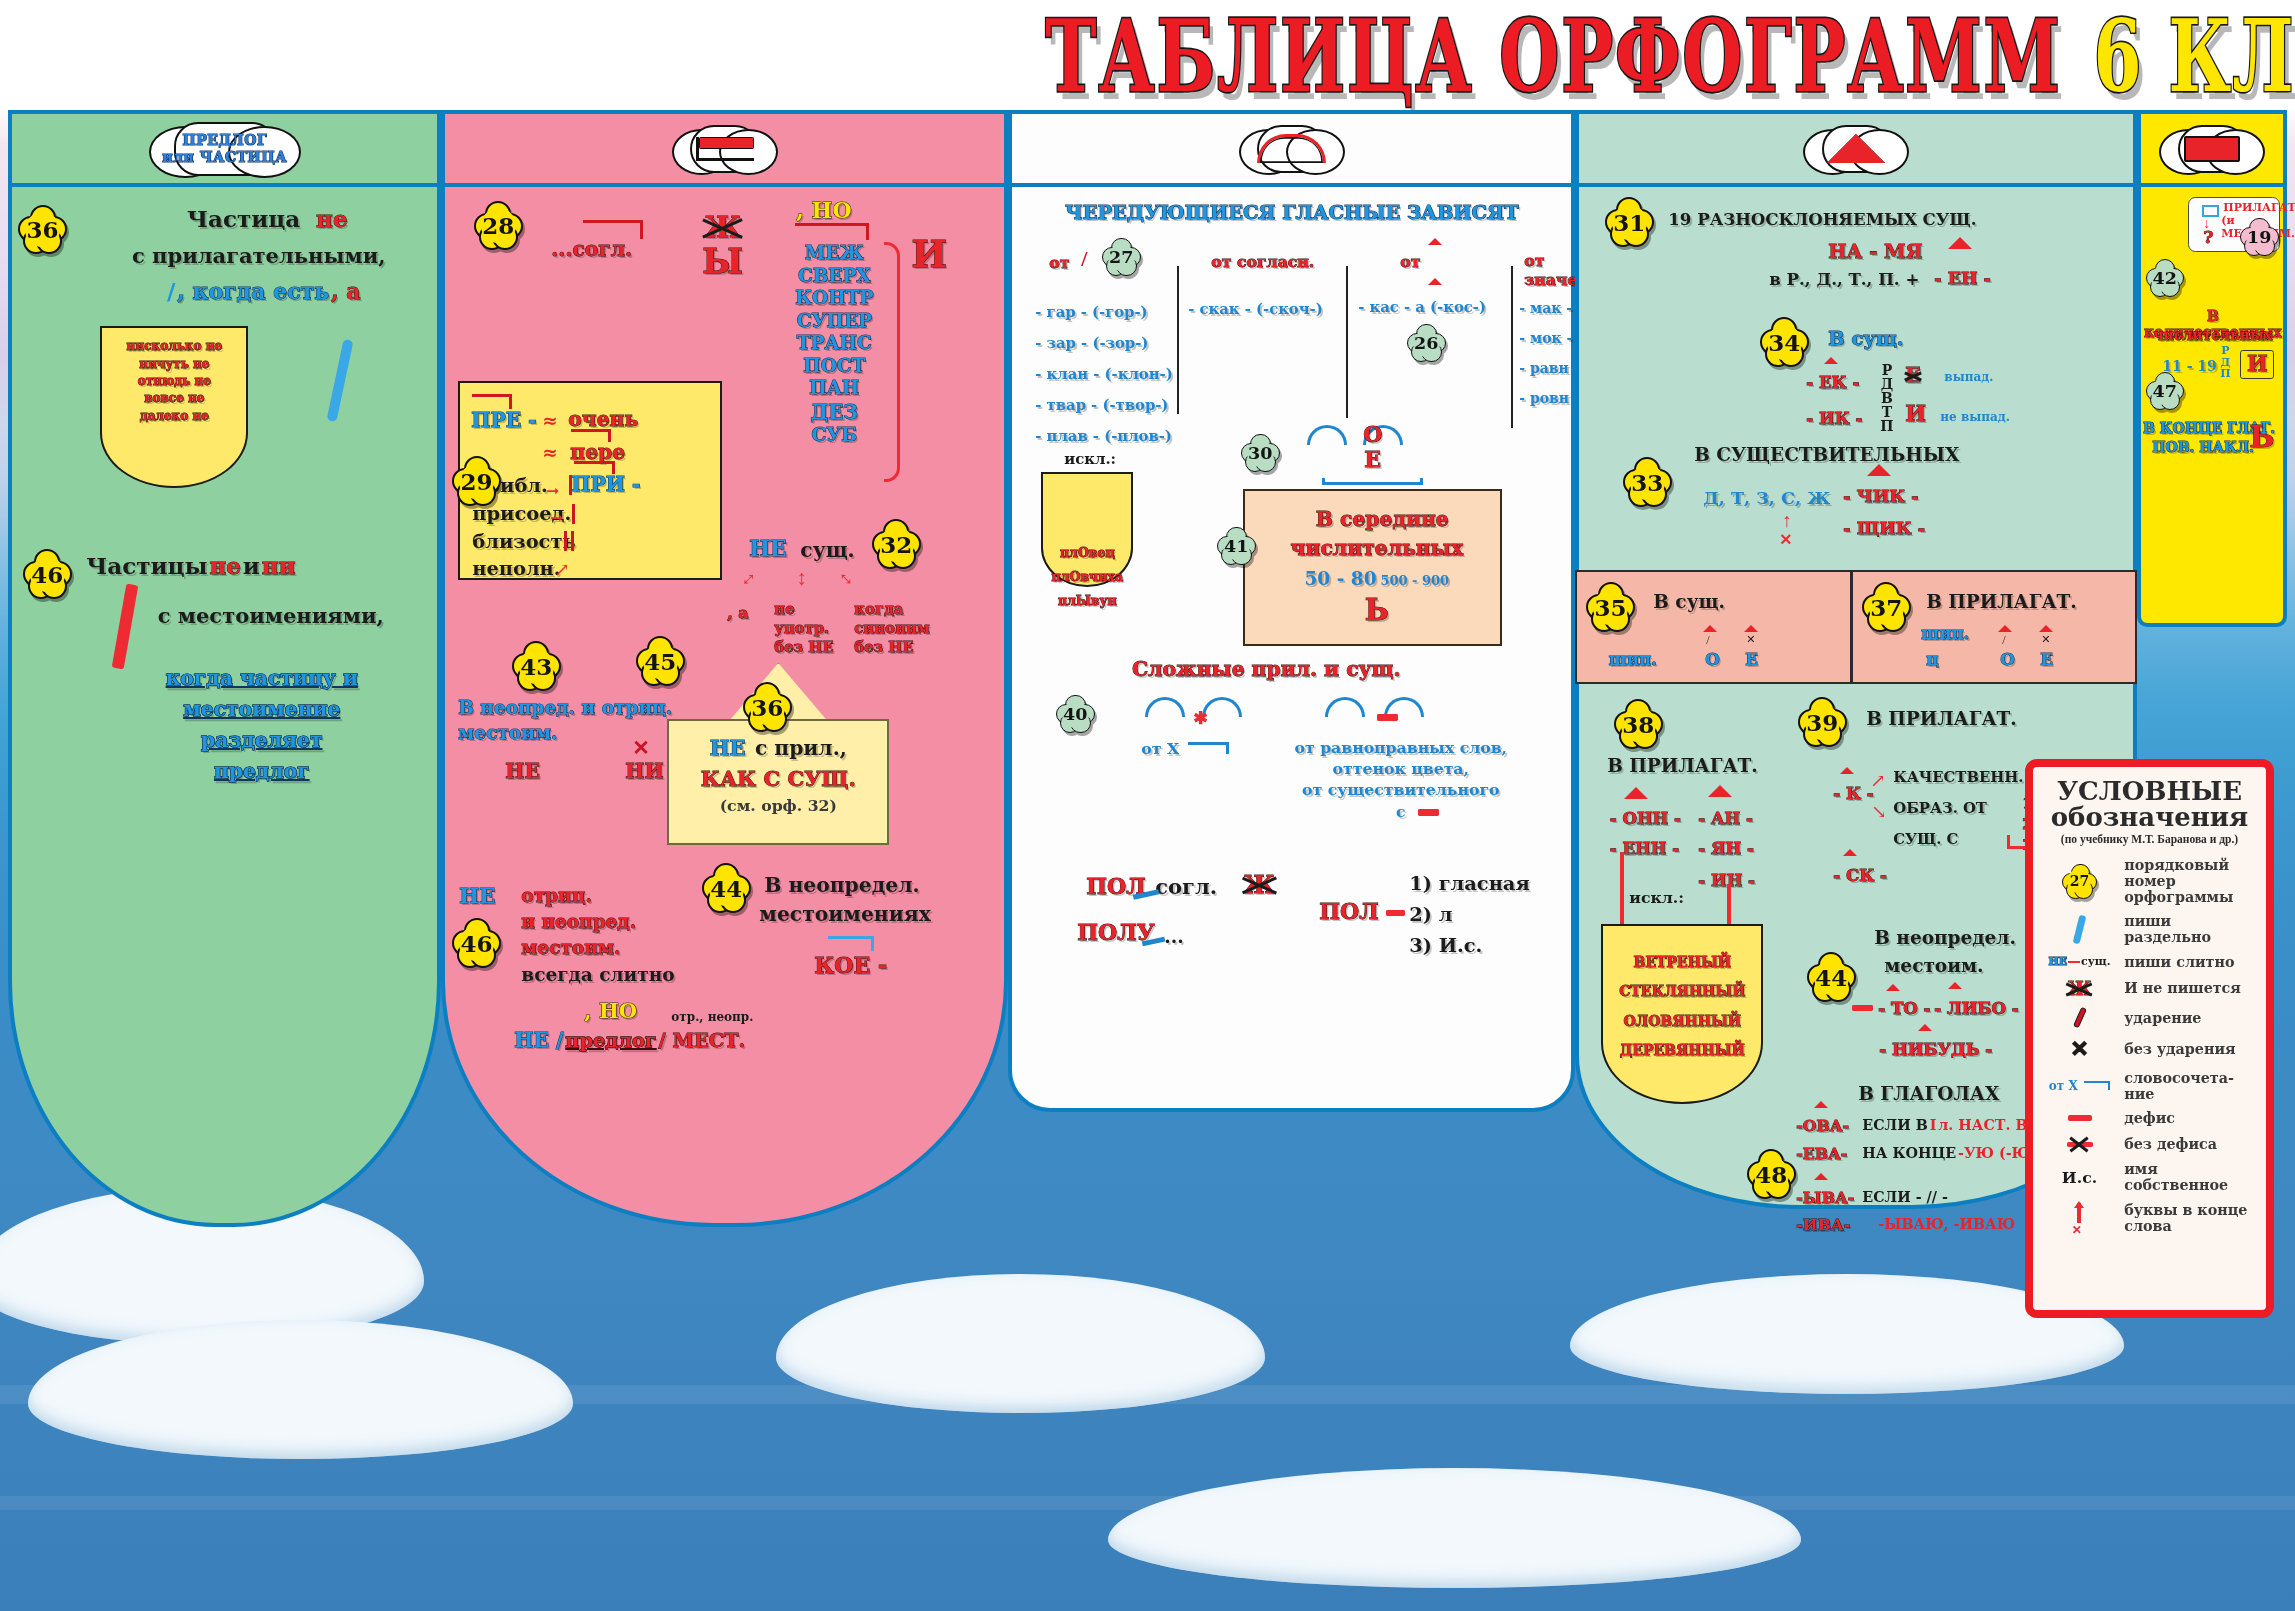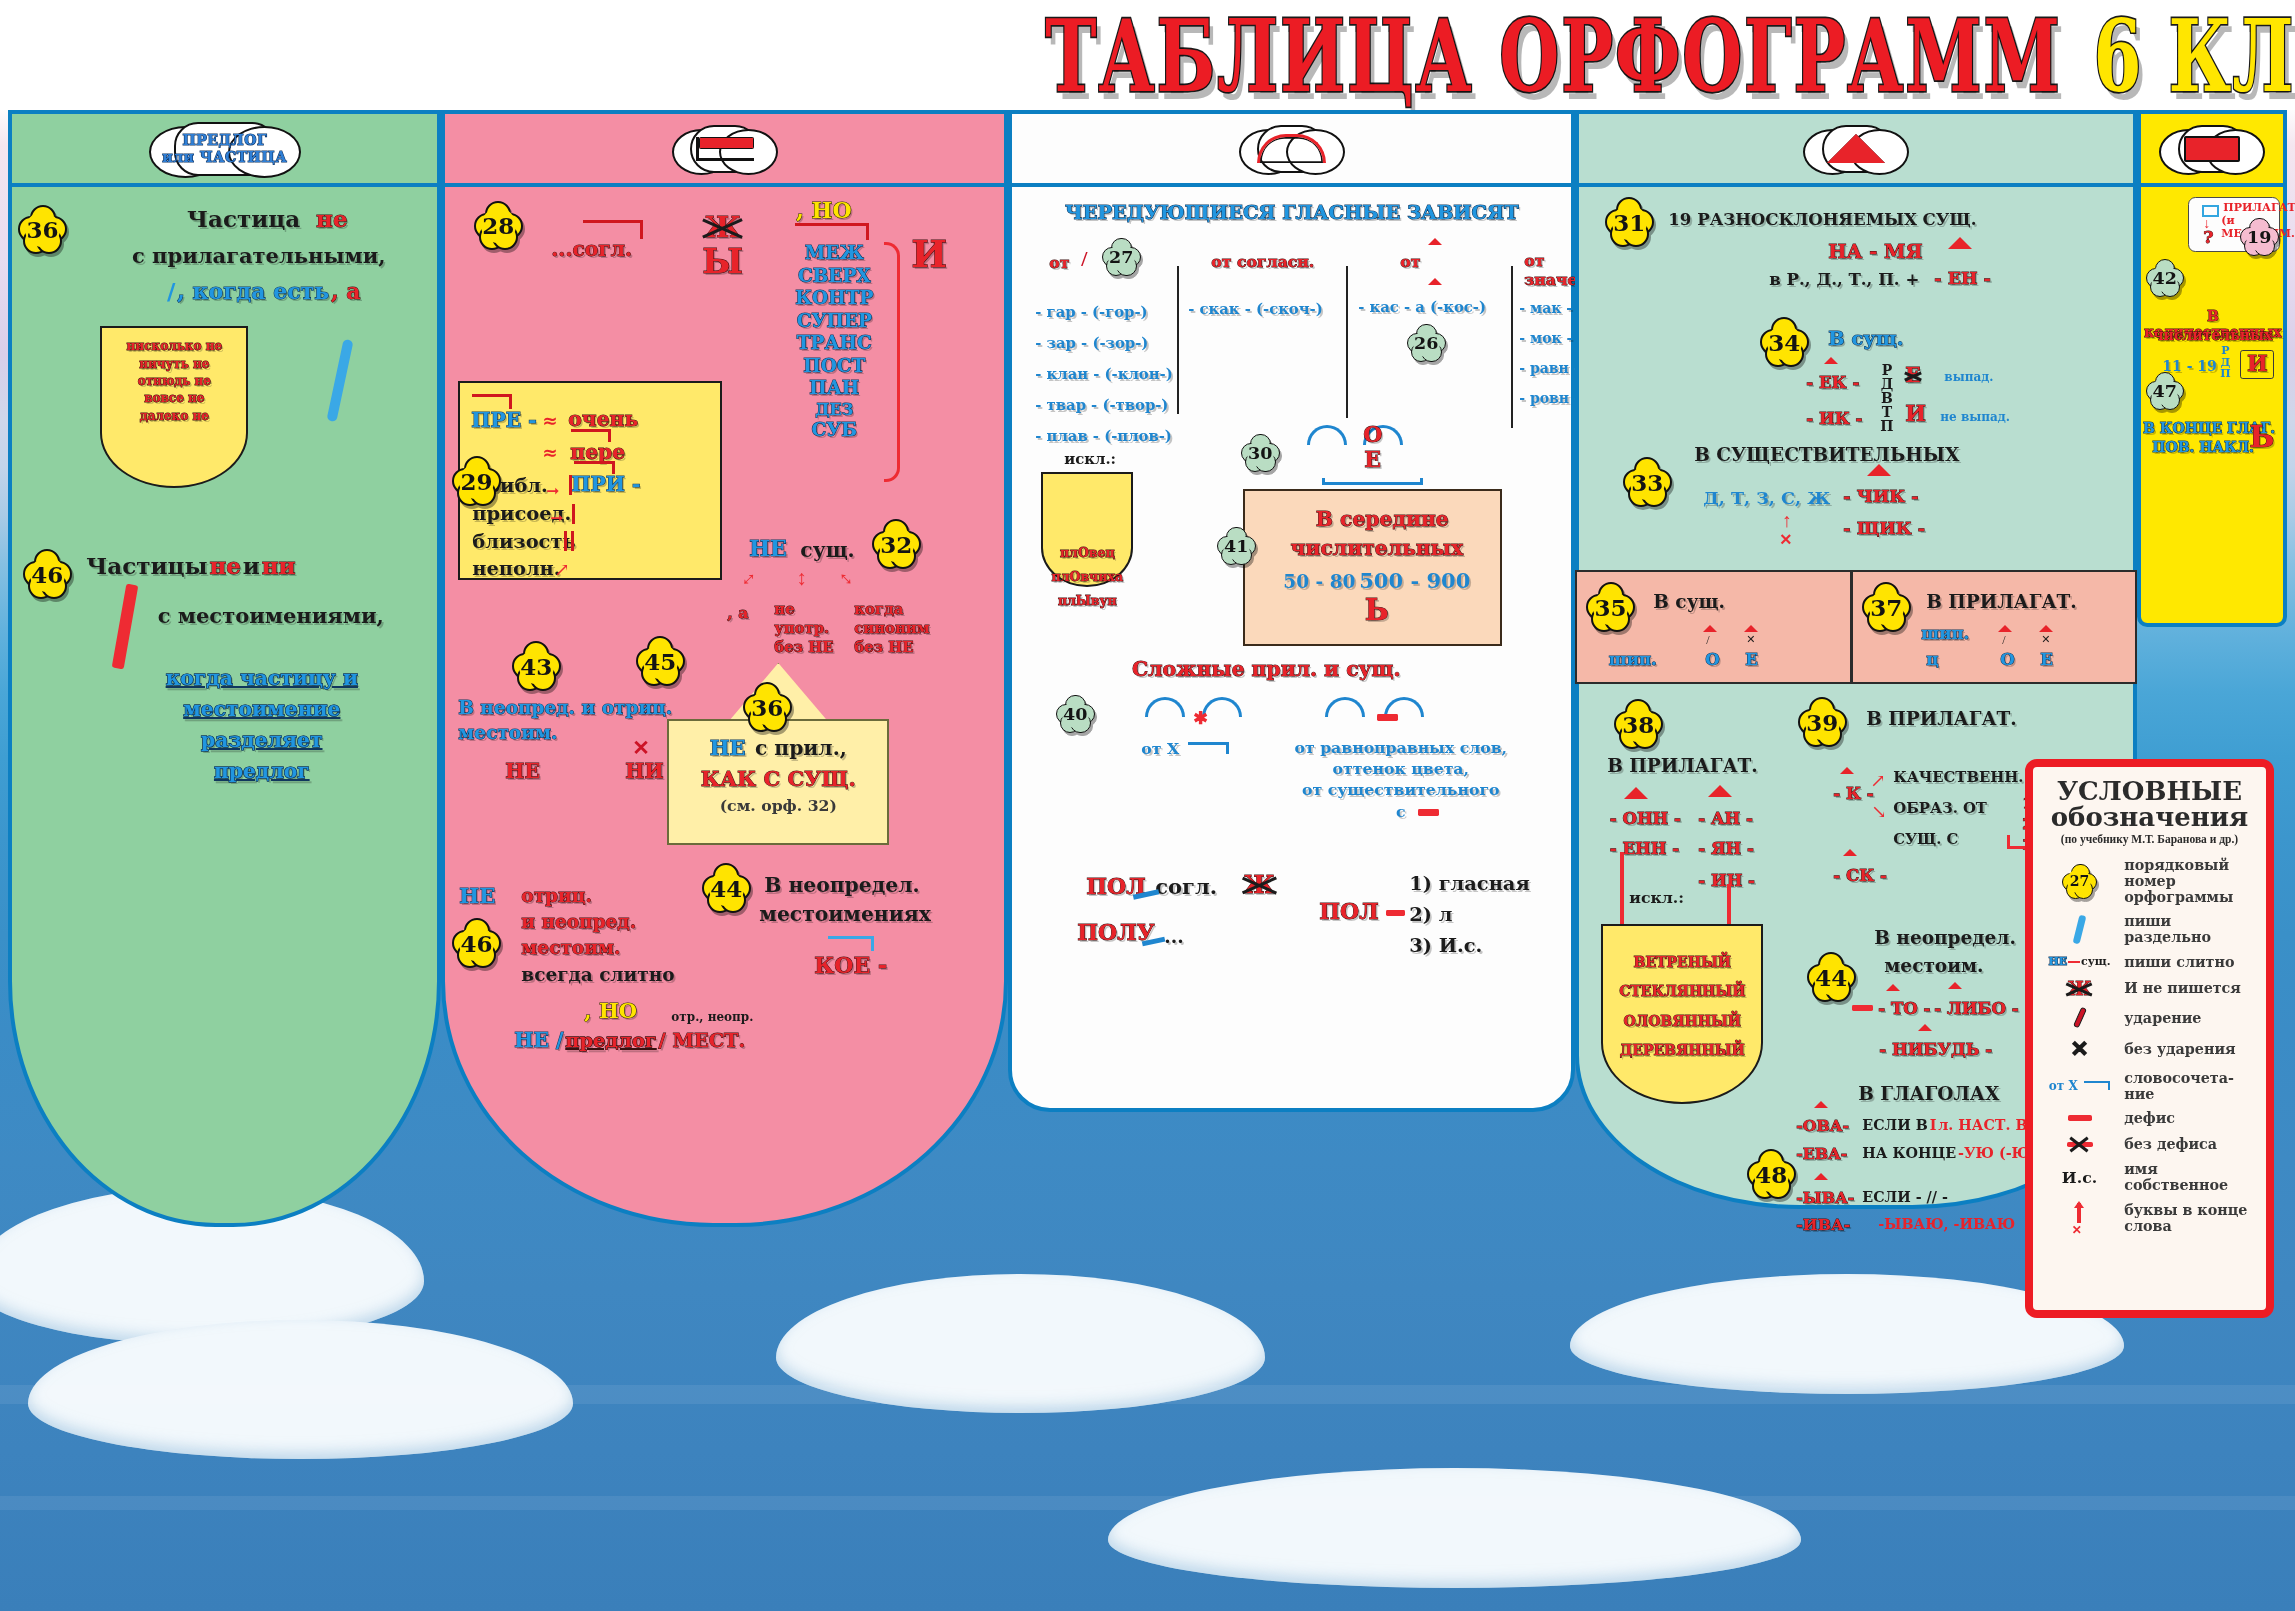--- a/index.html
+++ b/index.html
@@ -316,21 +316,21 @@
       <div class="bracket-prefix" style="left:350px;top:36px;width:74px;height:16.6px;"></div>
 
       <div class="abs" style="left:343px;top:55px;width:92px;text-align:center;">
         <div class="blue shadowtxt" style="font-size:18.5px;line-height:1.22;">МЕЖ</div>
         <div class="blue shadowtxt" style="font-size:18.5px;line-height:1.22;">СВЕРХ</div>
         <div class="blue shadowtxt" style="font-size:18.5px;line-height:1.22;">КОНТР</div>
         <div class="blue shadowtxt" style="font-size:18.5px;line-height:1.22;">СУПЕР</div>
         <div class="blue shadowtxt" style="font-size:18.5px;line-height:1.22;">ТРАНС</div>
         <div class="blue shadowtxt" style="font-size:18.5px;line-height:1.22;">ПОСТ</div>
         <div class="blue shadowtxt" style="font-size:18.5px;line-height:1.22;">ПАН</div>
-        <div class="blue shadowtxt" style="font-size:16px;line-height:1.22;">ДЕЗ</div>
+        <div class="blue shadowtxt" style="font-size:20px;line-height:1.22;">ДЕЗ</div>
         <div class="blue shadowtxt" style="font-size:18.5px;line-height:1.22;">СУБ</div>
       </div>
       <div class="abs" style="left:439px;top:55px;width:15.7px;height:240px;border:3.2px solid #ee2b33;border-left:none;border-radius:0 14px 14px 0;"></div>
       <div class="abs red shadowtxt" style="left:466px;top:44px;font-size:38px;">И</div>
 
       
       <div class="ybox" style="left:13px;top:194px;width:264px;height:199px;"></div>
       <div class="num" style="left:9.2px;top:272px;">
         <div class="petals">
             <b></b>
@@ -595,21 +595,21 @@
             <b></b>
             <b></b>
           </div>
           <div class="core"></div>
         <span>41</span>
       </div>
       <div class="abs red shadowtxt" style="left:259px;top:320px;width:222px;text-align:center;font-size:20.3px;">В середине</div>
       <div class="abs red shadowtxt" style="left:249px;top:349px;width:231px;text-align:center;font-size:20.3px;">числительных</div>
       <div class="abs" style="left:249px;top:381px;width:231px;text-align:center;">
         <span class="bluep shadowtxt" style="font-size:18.5px;">50 - 80</span>
-        <span class="bluep shadowtxt" style="font-size:21px;margin-left:2px;">500 - 900</span>
+        <span class="bluep shadowtxt" style="font-size:13px;margin-left:2px;">500 - 900</span>
       </div>
       <div class="abs red shadowtxt" style="left:249px;top:406px;width:231px;text-align:center;font-size:29px;">Ь</div>
 
       
       <div class="abs red shadowtxt" style="left:46px;top:470px;width:416px;text-align:center;font-size:20.3px;">Сложные прил. и сущ.</div>
       <div class="num small green" style="left:46px;top:510px;">
         <div class="petals">
             <b></b>
             <b></b>
             <b></b>

